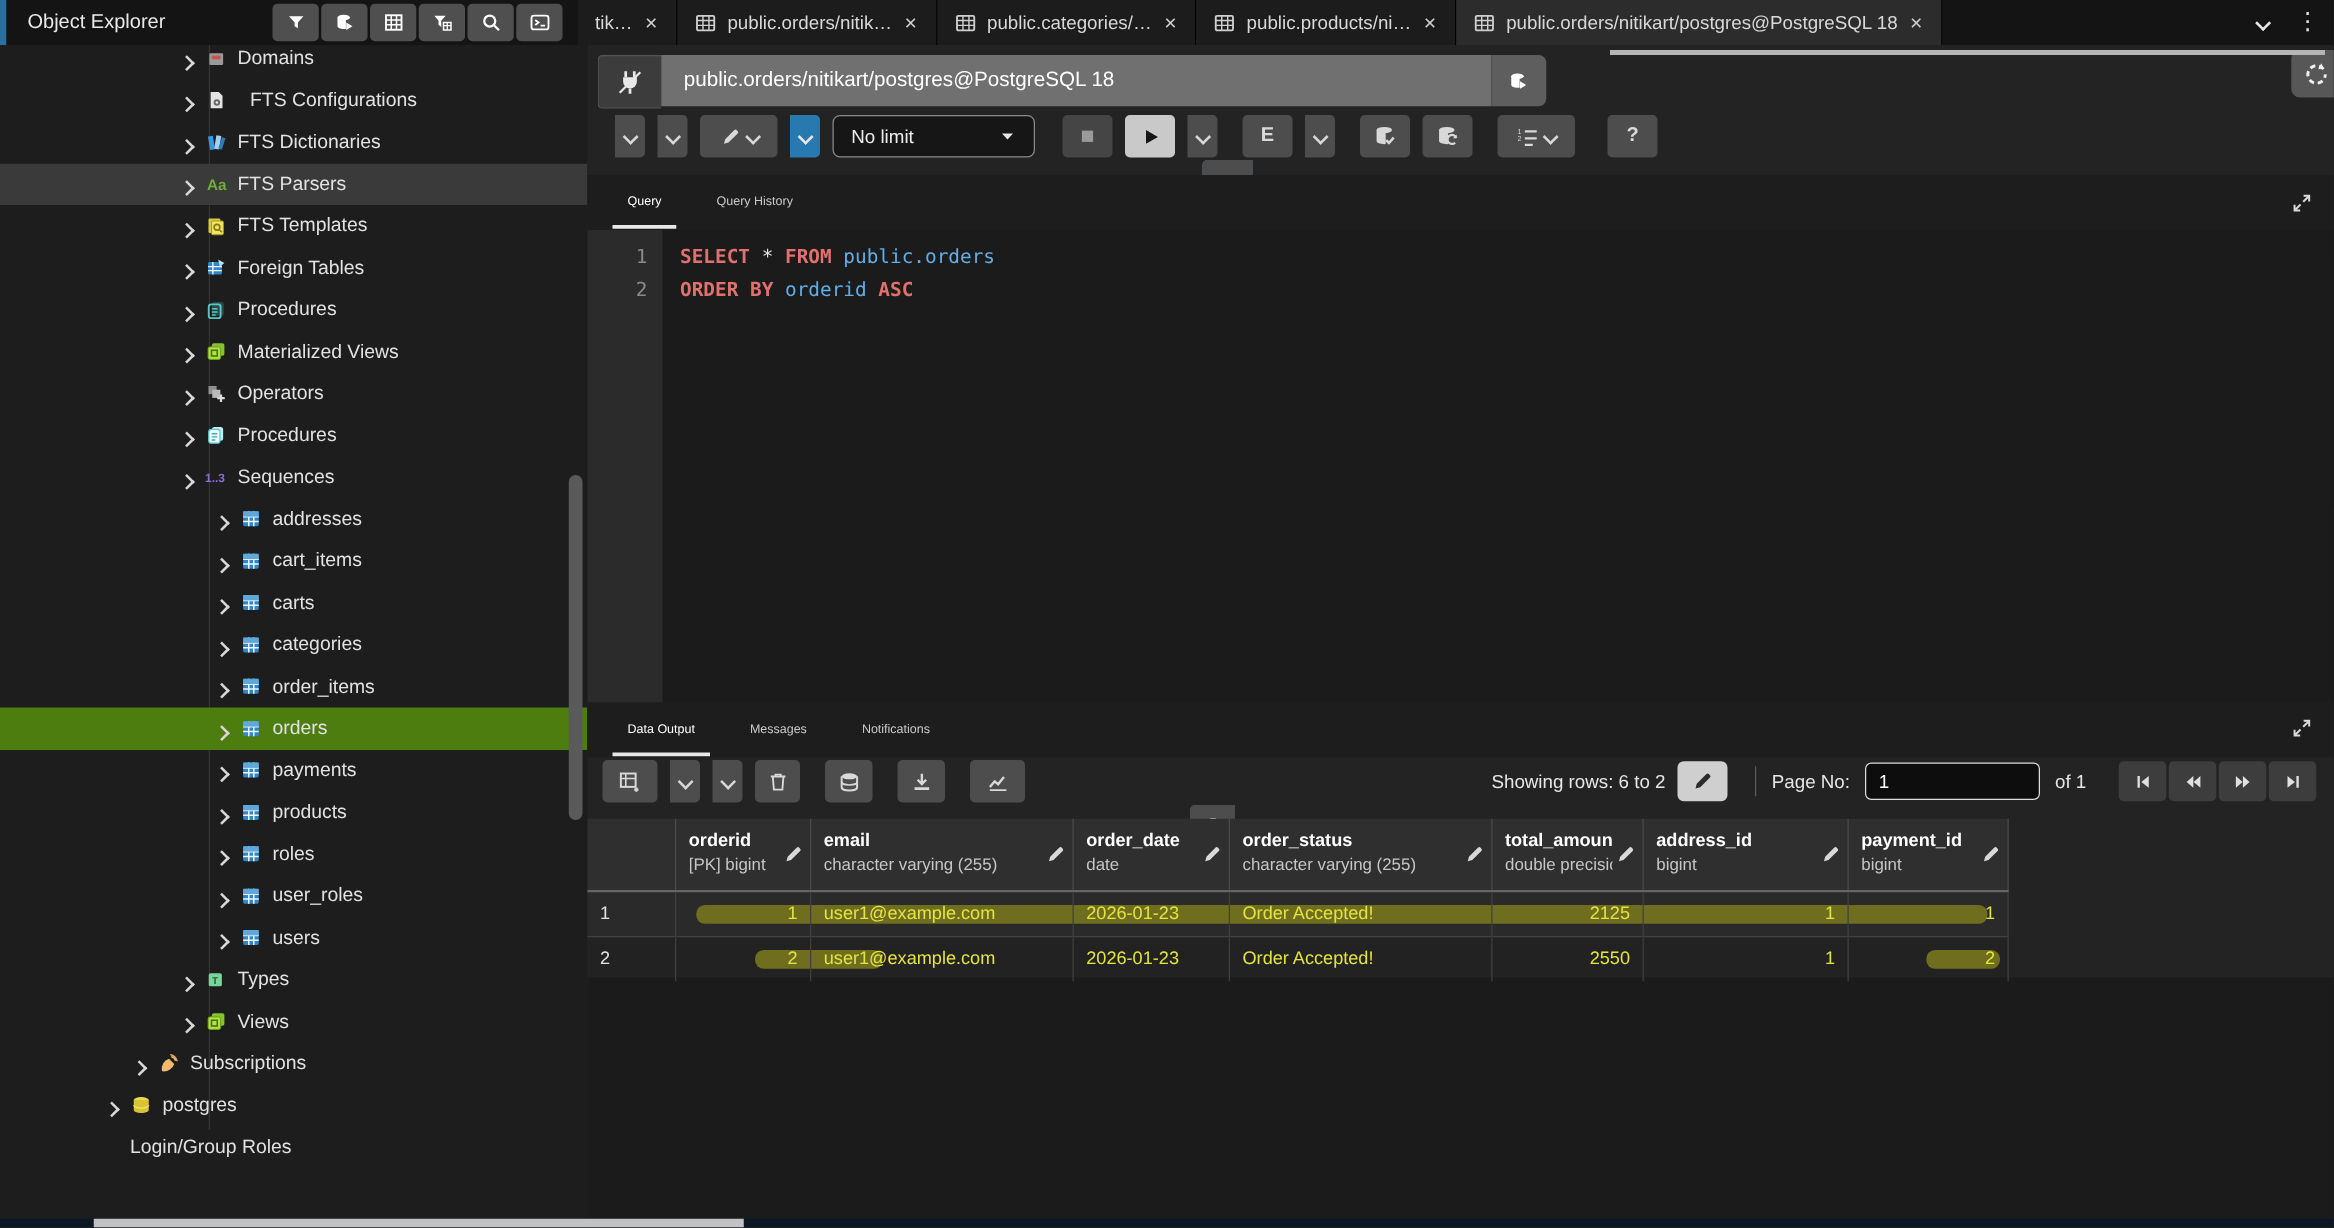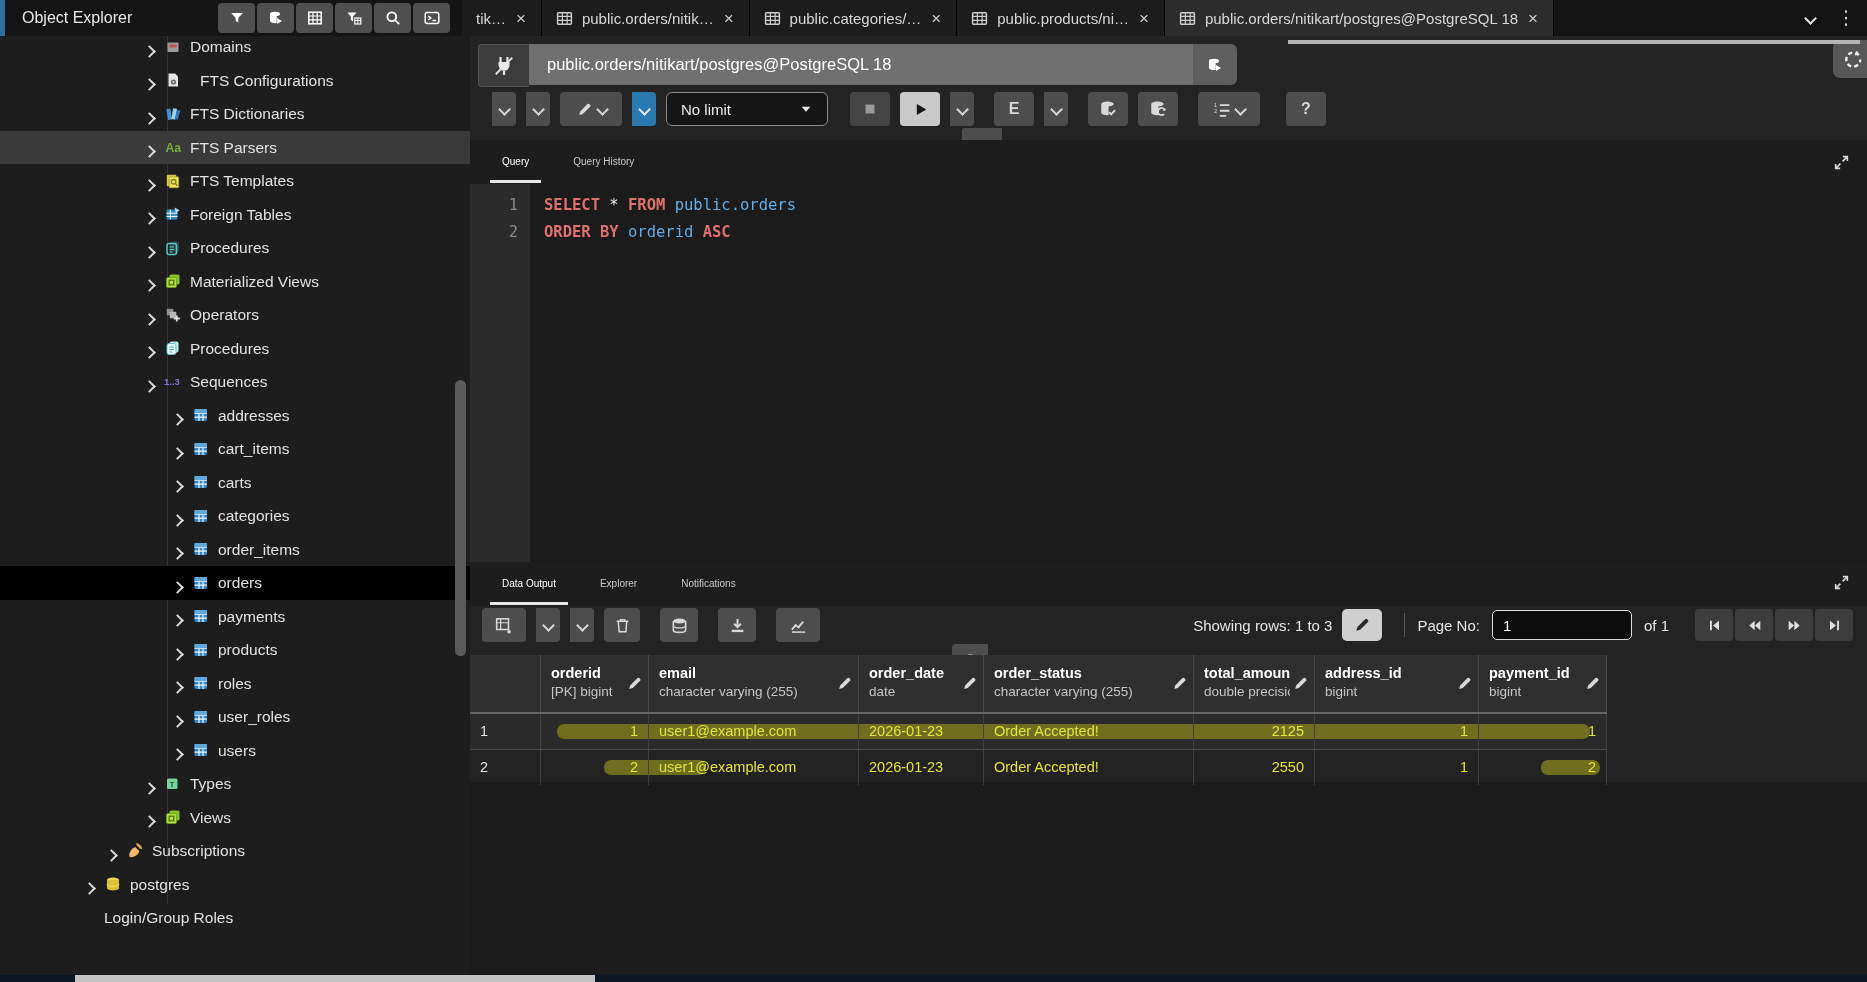--- a/index.html
+++ b/index.html
@@ -20,21 +20,21 @@
   .tab-caret{position:absolute;right:42px;top:6px;width:30px;height:24px;display:flex;align-items:center;justify-content:center;}
   .kebab{position:absolute;right:8px;top:4px;width:26px;height:28px;color:#e0e0e0;font-size:19px;line-height:28px;text-align:center;}
   .tab-scroll{position:absolute;left:1288px;top:40px;width:572px;height:4px;background:#b5b5b5;z-index:5;}
 
   
   .sidebar{position:absolute;left:0;top:36px;width:470px;height:939px;background:#1d1d1d;overflow:hidden;}
   .guide{position:absolute;left:167px;top:0;width:1px;height:868px;background:#343434;}
   .tree{position:absolute;left:0;top:-6px;width:100%;}
   .trow{height:33.5px;display:flex;align-items:center;font-size:15.5px;color:#e2e2e2;position:relative;}
   .trow.hover{background:#3a3a3a;}
-  .trow.selected{background:#000000;padding-left:20px;}
+  .trow.selected{background:#4d7c0f;padding-left:20px;}
   .twist{position:absolute;top:50%;margin-top:-5px;}
   .chev{display:inline-block;width:7px;height:7px;border:solid #d8d8d8;border-width:0 2px 2px 0;transform:rotate(-45deg);}
   .chev.down{transform:rotate(45deg);}
   .chev.light{border-color:#e6e6e6;}
   .ticon{position:absolute;top:50%;margin-top:-9px;width:18px;height:18px;display:flex;align-items:center;justify-content:center;}
   .tlabel{position:absolute;top:0;height:33.5px;line-height:33.5px;white-space:nowrap;}
   .vscroll{position:absolute;right:4px;top:344px;width:11px;height:276px;background:#5a5a5a;border-radius:6px;}
 
   
   .main{position:absolute;left:470px;top:36px;width:1397px;height:939px;background:#232323;}
@@ -708,21 +708,21 @@
         </div>
         <div class="eline" style="top: 35px;">
           <span class="lnum">2</span>
           <span class="code"><span class="tok-kw">ORDER BY</span><span class="tok-tx"> </span><span class="tok-id">orderid</span><span class="tok-tx"> </span><span class="tok-kw">ASC</span></span>
         </div>
       </div>
   </div>
 
   <div class="panel-tabs dtabs" id="dtabs">
       <div class="ptab active">Data Output</div>
-      <div class="ptab">Explorer</div>
+      <div class="ptab">Messages</div>
       <div class="ptab">Notifications</div>
     </div>
   <button class="expand" style="top:534px;">
       <span>
         <svg width="17" height="17" viewBox="0 0 16 16" xmlns="http://www.w3.org/2000/svg">
           <path d="M9.3 2.5h4.2v4.2M6.7 13.5H2.5V9.3M13.2 2.8L9 7M2.8 13.2L7 9" stroke="#d9d9d9" stroke-width="1.5" fill="none"></path>
         </svg>
       </span>
     </button>
 
@@ -806,21 +806,21 @@
             <svg width="17" height="17" viewBox="0 0 16 16" xmlns="http://www.w3.org/2000/svg">
               <path d="M1.8 11.8l3.6-4.2 2.6 2.2 4.4-5.4" fill="none" stroke="#d9d9d9" stroke-width="1.8"></path>
               <path d="M1.8 14.2h12.4" stroke="#d9d9d9" stroke-width="1.4"></path>
             </svg>
           </span>
         </button>
     </div>
   </div>
 
   <div class="showrows">
-    <span>Showing rows: 1 to 3</span>
+    <span>Showing rows: 6 to 2</span>
     <button class="pencilbtn">
         <span>
           <svg width="18" height="18" viewBox="0 0 16 16" xmlns="http://www.w3.org/2000/svg">
             <path d="M3 13.2l.9-3.4 6.9-6.9a1.2 1.2 0 0 1 1.7 0l.8.8a1.2 1.2 0 0 1 0 1.7l-6.9 6.9z" fill="#2b2b2b"></path>
           </svg>
         </span>
       </button>
     <div class="vdiv"></div>
     <span>Page No:</span>
     <input class="pageinput" value="1" style="">

